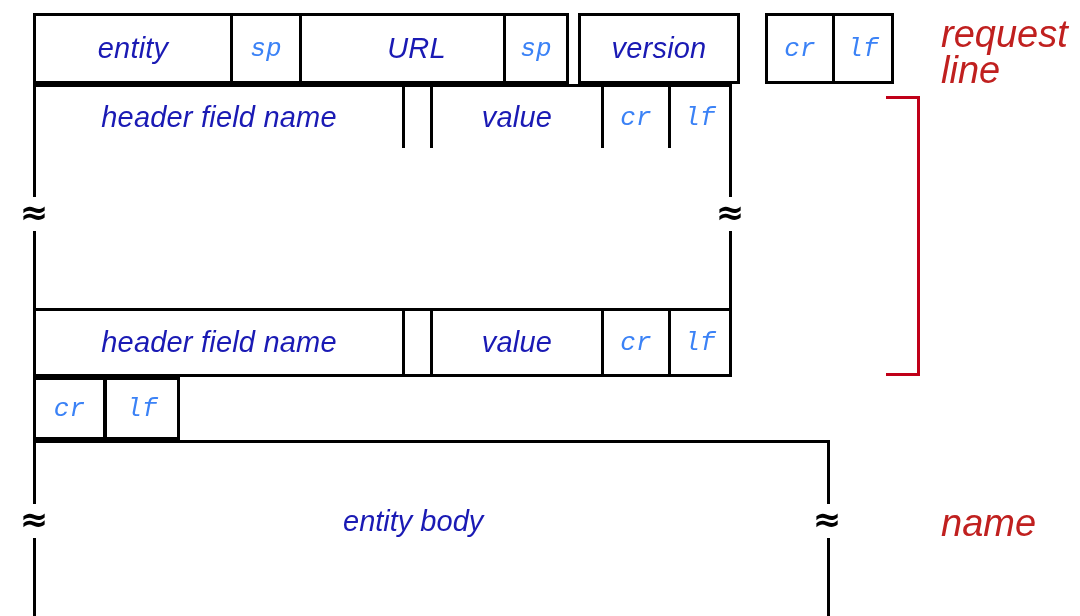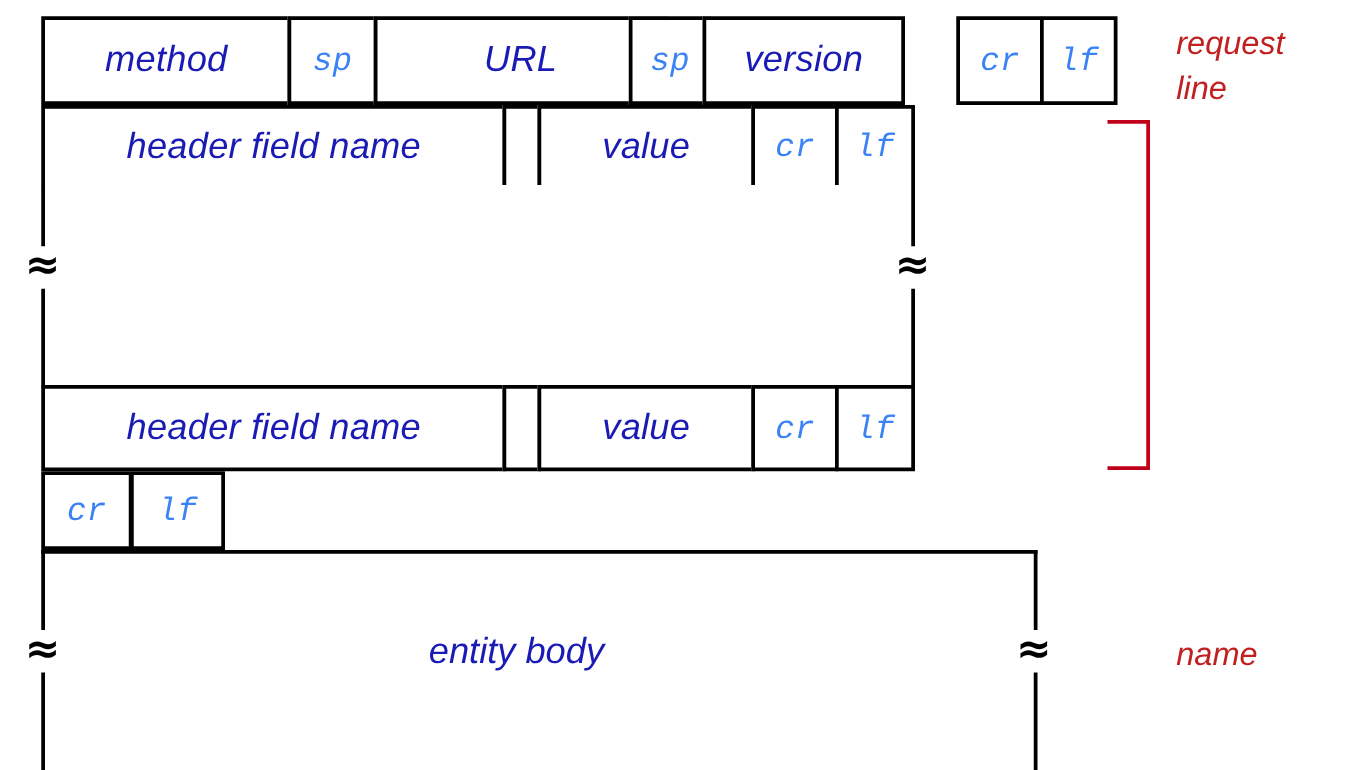--- a/index.html
+++ b/index.html
@@ -77,46 +77,46 @@
     box-sizing: border-box;
     border: 3px solid #c00018;
     border-left: none;
     background: transparent;
   }
 
   .ann {
     position: absolute;
     color: #c0201f;
     font-style: italic;
-    font-size: 26px;
+    font-size: 38px;
     line-height: 36px;
     white-space: pre-line;
     font-family: "Liberation Sans", sans-serif;
   }
 
   .label-free {
     position: absolute;
     font-style: italic;
     white-space: nowrap;
   }
 </style>
 </head>
 <body>
 
 <div id="stage">
 
-  <div class="cell t-lg blue" style="left:33px;  top:13px;  width:200px; height:71px;">method</div>
+  <div class="cell t-lg blue" style="left:33px;  top:13px;  width:200px; height:71px;">entity</div>
 
   <div class="cell t-md black" style="left:230px; top:13px; width:72px; height:71px;">sp</div>
 
   <div class="cell t-lg blue" style="left:299px; top:13px; width:235px; height:71px;">URL</div>
 
   <div class="cell t-md black" style="left:503px; top:13px; width:66px; height:71px;">sp</div>
 
-  <div class="cell t-lg blue" style="left:562px; top:13px; width:162px; height:71px;">version</div>
+  <div class="cell t-lg blue" style="left:578px; top:13px; width:162px; height:71px;">version</div>
 
   <div class="cell t-md black" style="left:765px; top:13px; width:70px; height:71px;">cr</div>
 
   <div class="cell t-md black" style="left:832px; top:13px; width:62px; height:71px;">lf</div>
 
   <div class="cell t-lg blue" style="left:33px;  top:84px; width:372px; height:67px;">header field name</div>
 
   <div class="cell" style="left:402px; top:84px; width:31px; height:67px;"></div>
 
   <div class="cell t-lg blue" style="left:430px; top:84px; width:174px; height:67px;">value</div>

